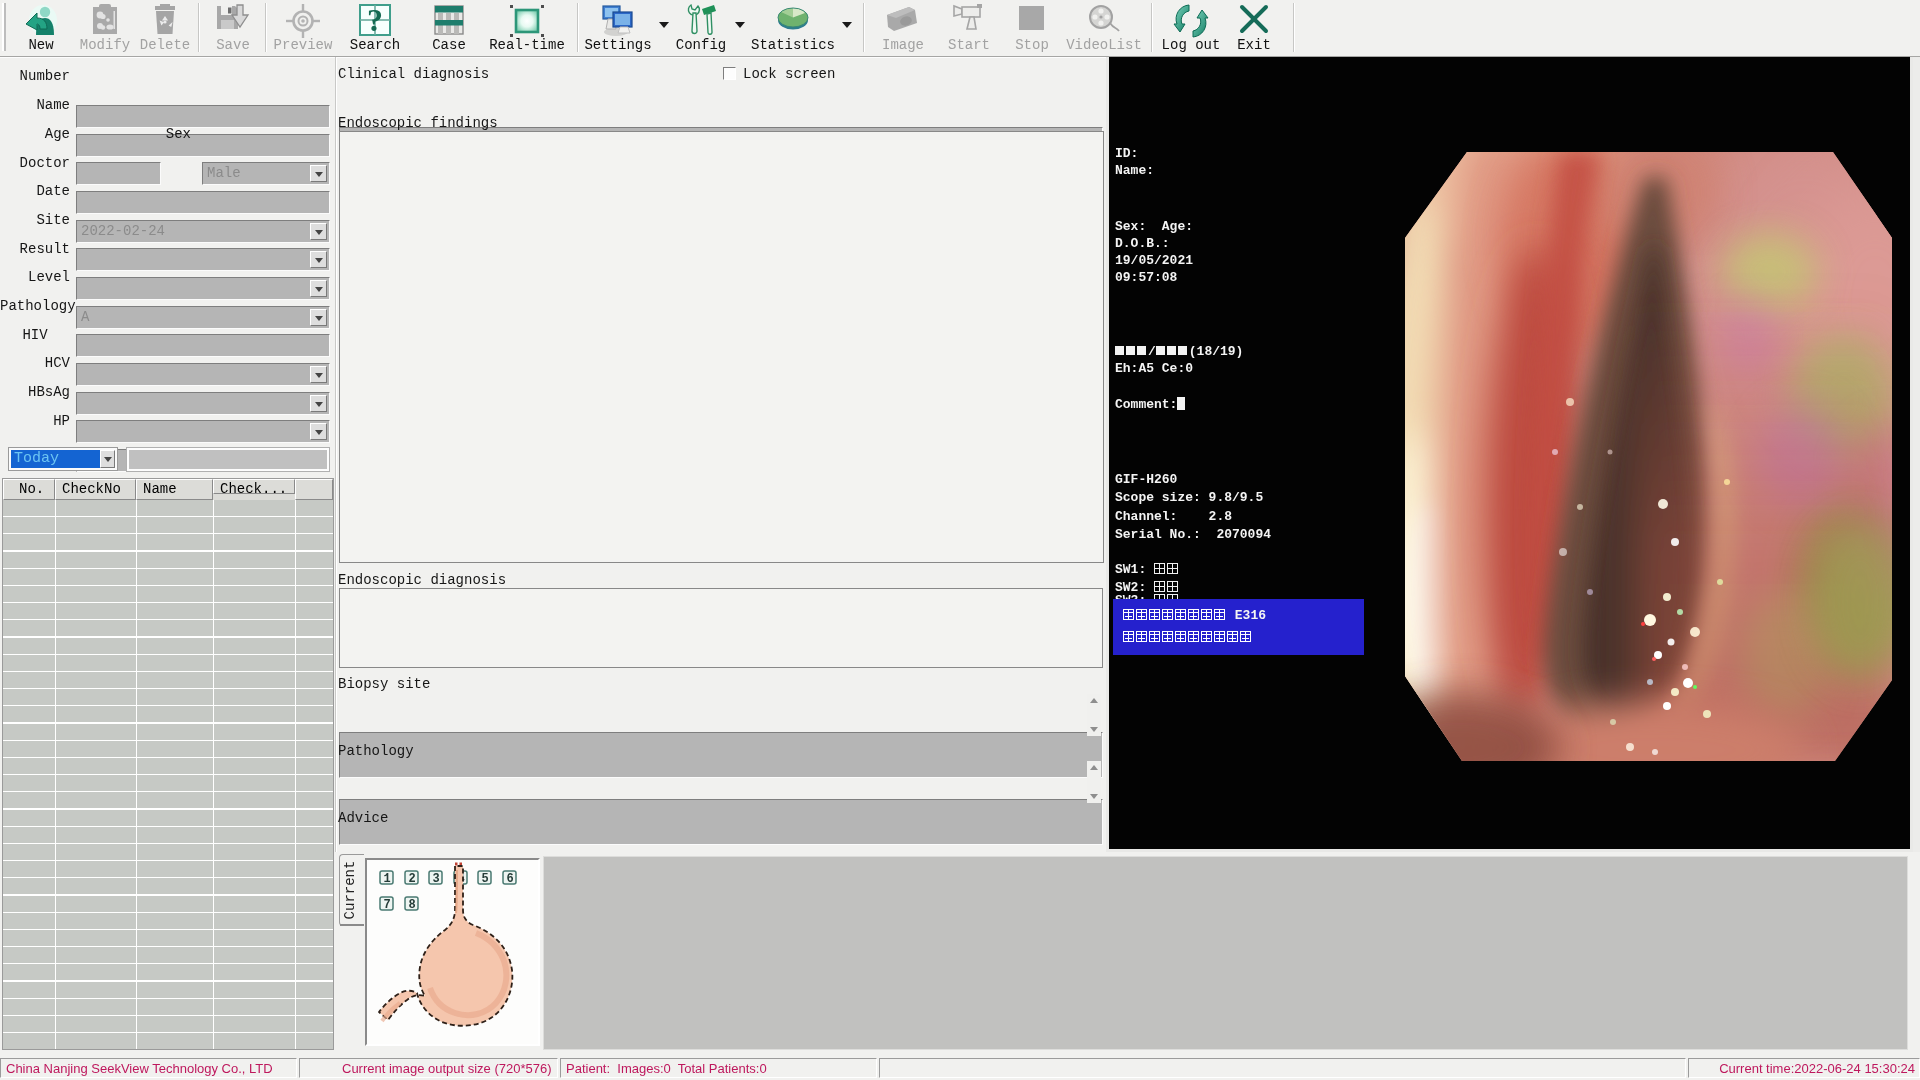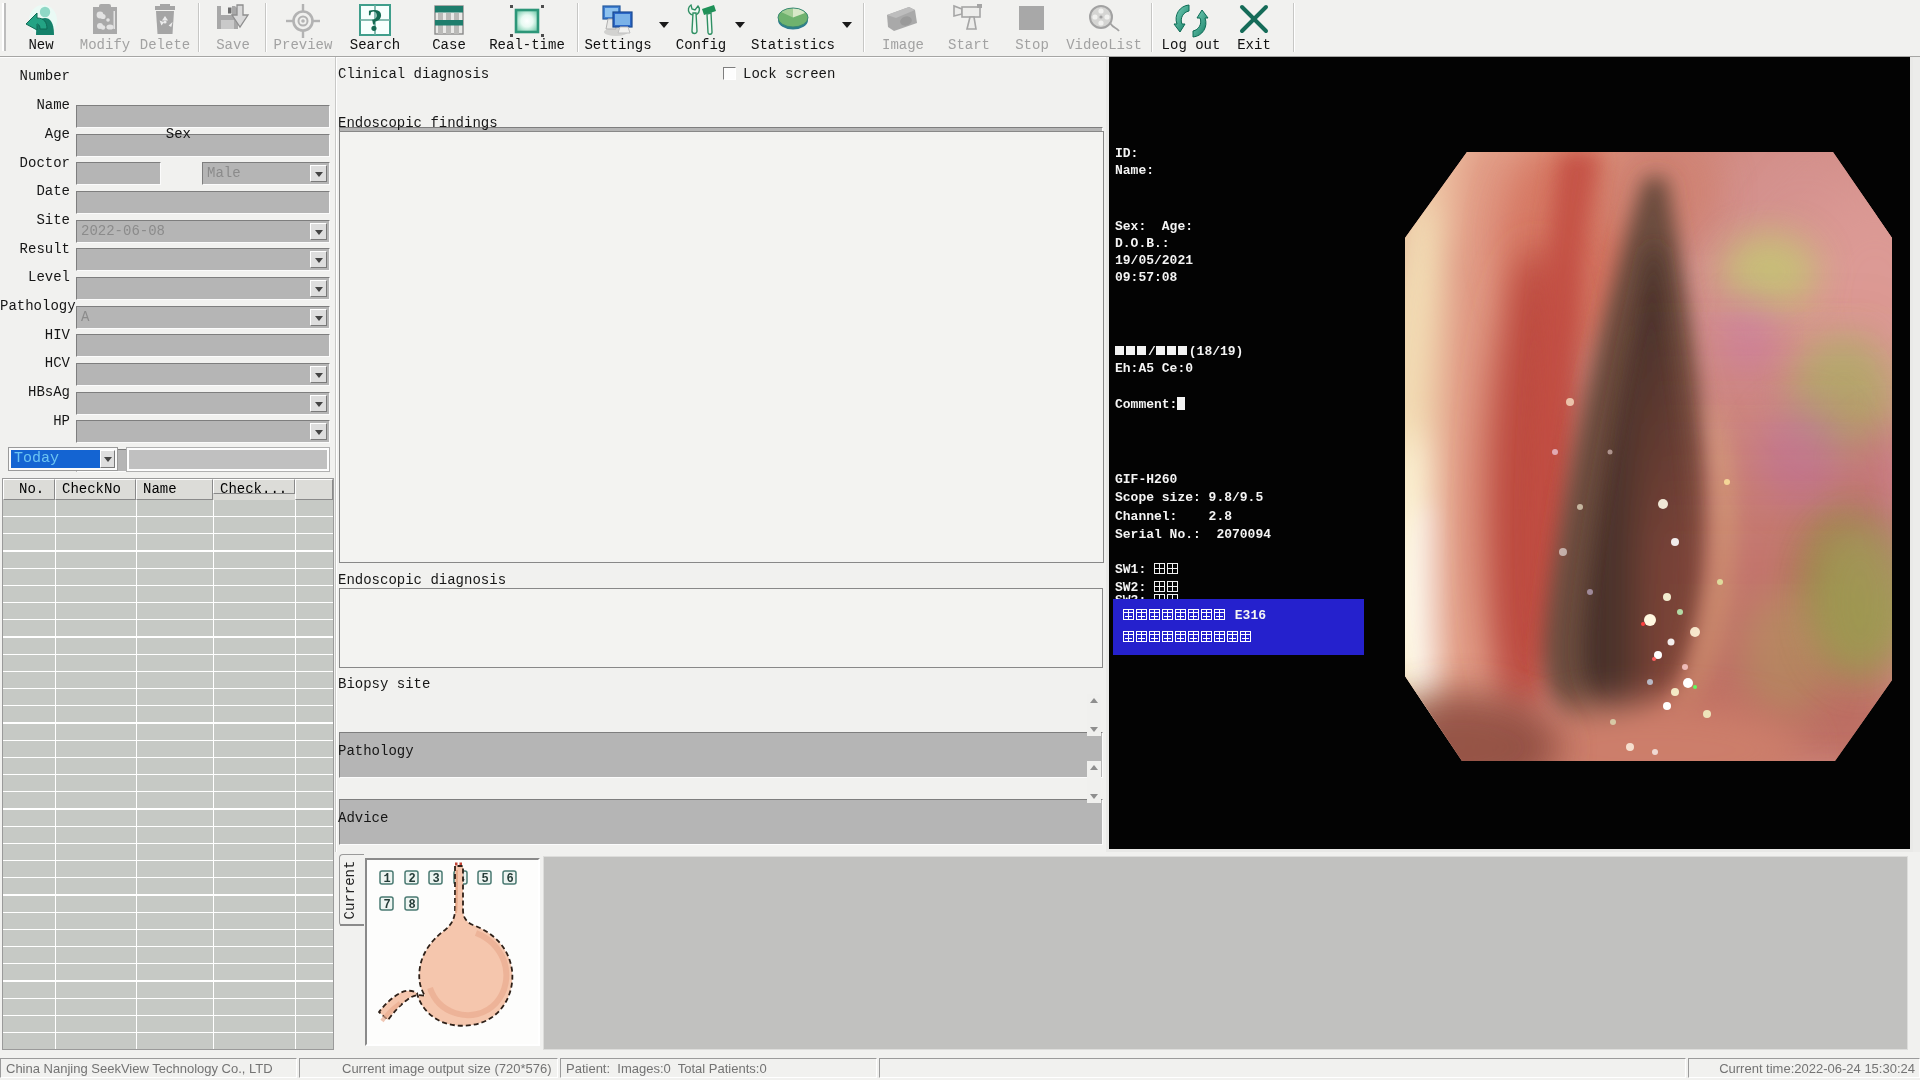--- a/index.html
+++ b/index.html
@@ -12,21 +12,21 @@
 .cmbtxt{font:14px "Liberation Mono",monospace;color:#8b8b8b;padding:2px 0 0 4px;}
 .arw{position:absolute;right:2px;top:2px;bottom:2px;width:17px;background:#dedede;border-top:1px solid #fff;border-left:1px solid #fff;border-right:1px solid #7a7a7a;border-bottom:1px solid #7a7a7a;}
 .arw:after{content:"";position:absolute;left:50%;top:50%;margin:-2px 0 0 -4px;border-left:4px solid transparent;border-right:4px solid transparent;border-top:5px solid #444;}
 .tsep{position:absolute;top:3px;height:49px;width:2px;border-left:1px solid #c7c7c5;border-right:1px solid #fff;}
 .tbtn{position:absolute;top:0;height:55px;}
 .ticon{position:absolute;left:50%;transform:translateX(-50%);top:3px;}
 .tlab{position:absolute;top:37px;width:200px;left:50%;transform:translateX(-50%);text-align:center;font:14px "Liberation Mono",monospace;color:#111;}
 .tlabg{color:#a2a2a2;}
 .darw{position:absolute;top:22px;width:0;height:0;border-left:5px solid transparent;border-right:5px solid transparent;border-top:6px solid #1a1a1a;}
 .ovl{position:absolute;left:1115px;font:bold 13px "Liberation Mono",monospace;color:#f4f4f4;white-space:pre;letter-spacing:0px;}
-.seg{position:absolute;top:1058px;height:20px;background:#f1f1ef;border-top:1px solid #9b9b9b;border-left:1px solid #9b9b9b;border-bottom:1px solid #fff;border-right:1px solid #fff;font:13px "Liberation Sans",sans-serif;color:#737373;padding:2px 0 0 5px;white-space:pre;}
+.seg{position:absolute;top:1058px;height:20px;background:#f1f1ef;border-top:1px solid #9b9b9b;border-left:1px solid #9b9b9b;border-bottom:1px solid #fff;border-right:1px solid #fff;font:13px "Liberation Sans",sans-serif;color:#be185d;padding:2px 0 0 5px;white-space:pre;}
 .sq{display:inline-block;width:9px;height:9px;background:#f2f2f2;margin-right:2px;}
 .cj{display:inline-block;width:11px;height:11px;margin-right:2px;vertical-align:-1px;border:1px solid #f0f0f0;background:linear-gradient(#f0f0f0,#f0f0f0) 50% 50%/11px 1px no-repeat,linear-gradient(#f0f0f0,#f0f0f0) 50% 50%/1px 11px no-repeat;}
 .cjb{display:inline-block;width:11px;height:11px;margin-right:2px;vertical-align:-1px;border:1px solid #fff;background:linear-gradient(#fff,#fff) 50% 30%/11px 1px no-repeat,linear-gradient(#fff,#fff) 50% 70%/7px 1px no-repeat,linear-gradient(#fff,#fff) 50% 50%/1px 11px no-repeat;}
 </style>
 </head>
 <body>
 
 <div class="abs" style="left:0;top:0;width:1920px;height:57px;background:#f1f1ef;border-bottom:1px solid #a6a6a4;box-shadow:0 1px 0 #fdfdfd;">
   <div class="abs" style="left:2px;top:3px;width:3px;height:48px;border-left:2px solid #fff;border-right:2px solid #bdbdbd;"></div>
 </div>
@@ -251,39 +251,39 @@
 <div class="abs inp" style="left:76px;top:122px;width:85px;height:23px;"></div>
 <div class="abs lbl" style="left:155px;top:126px;width:36px;text-align:right;">Sex</div>
 <div class="abs inp" style="left:202px;top:122px;width:128px;height:23px;">
     <div class="cmbtxt">Male</div>
     <div class="arw"></div>
   </div>
 <div class="abs lbl" style="left:0;top:155px;width:70px;text-align:right;">Doctor</div>
 <div class="abs inp" style="left:76px;top:151px;width:254px;height:23px;"></div>
 <div class="abs lbl" style="left:0;top:183px;width:70px;text-align:right;">Date</div>
 <div class="abs inp" style="left:76px;top:180px;width:254px;height:23px;">
-    <div class="cmbtxt">2022-06-08</div>
+    <div class="cmbtxt">2022-02-24</div>
     <div class="arw"></div>
   </div>
 <div class="abs lbl" style="left:0;top:212px;width:70px;text-align:right;">Site</div>
 <div class="abs inp" style="left:76px;top:208px;width:254px;height:23px;">
     <div class="arw"></div>
   </div>
 <div class="abs lbl" style="left:0;top:241px;width:70px;text-align:right;">Result</div>
 <div class="abs inp" style="left:76px;top:237px;width:254px;height:23px;">
     <div class="arw"></div>
   </div>
 <div class="abs lbl" style="left:0;top:269px;width:70px;text-align:right;">Level</div>
 <div class="abs inp" style="left:76px;top:266px;width:254px;height:23px;">
     <div class="cmbtxt">A</div>
     <div class="arw"></div>
   </div>
 <div class="abs lbl" style="left:0;top:298px;width:74px;text-align:right;">Pathology</div>
 <div class="abs inp" style="left:76px;top:294px;width:254px;height:23px;"></div>
-<div class="abs lbl" style="left:0;top:327px;width:70px;text-align:right;">HIV</div>
+<div class="abs lbl" style="left:0;top:327px;width:70px;text-align:center;">HIV</div>
 <div class="abs inp" style="left:76px;top:323px;width:254px;height:23px;">
     <div class="arw"></div>
   </div>
 <div class="abs lbl" style="left:0;top:355px;width:70px;text-align:right;">HCV</div>
 <div class="abs inp" style="left:76px;top:352px;width:254px;height:23px;">
     <div class="arw"></div>
   </div>
 <div class="abs lbl" style="left:0;top:384px;width:70px;text-align:right;">HBsAg</div>
 <div class="abs inp" style="left:76px;top:380px;width:254px;height:23px;">
     <div class="arw"></div>

